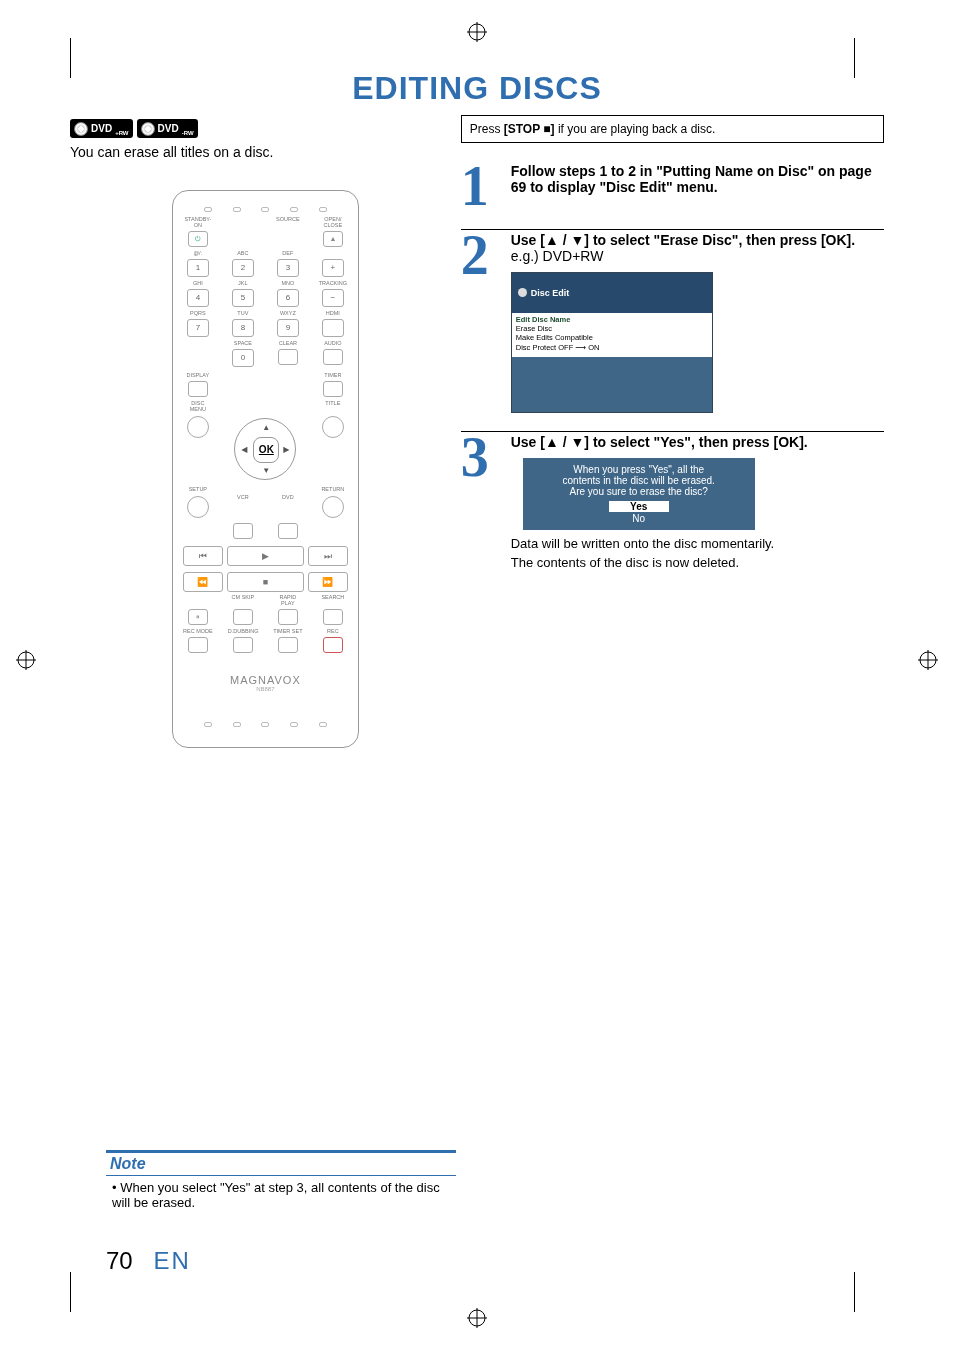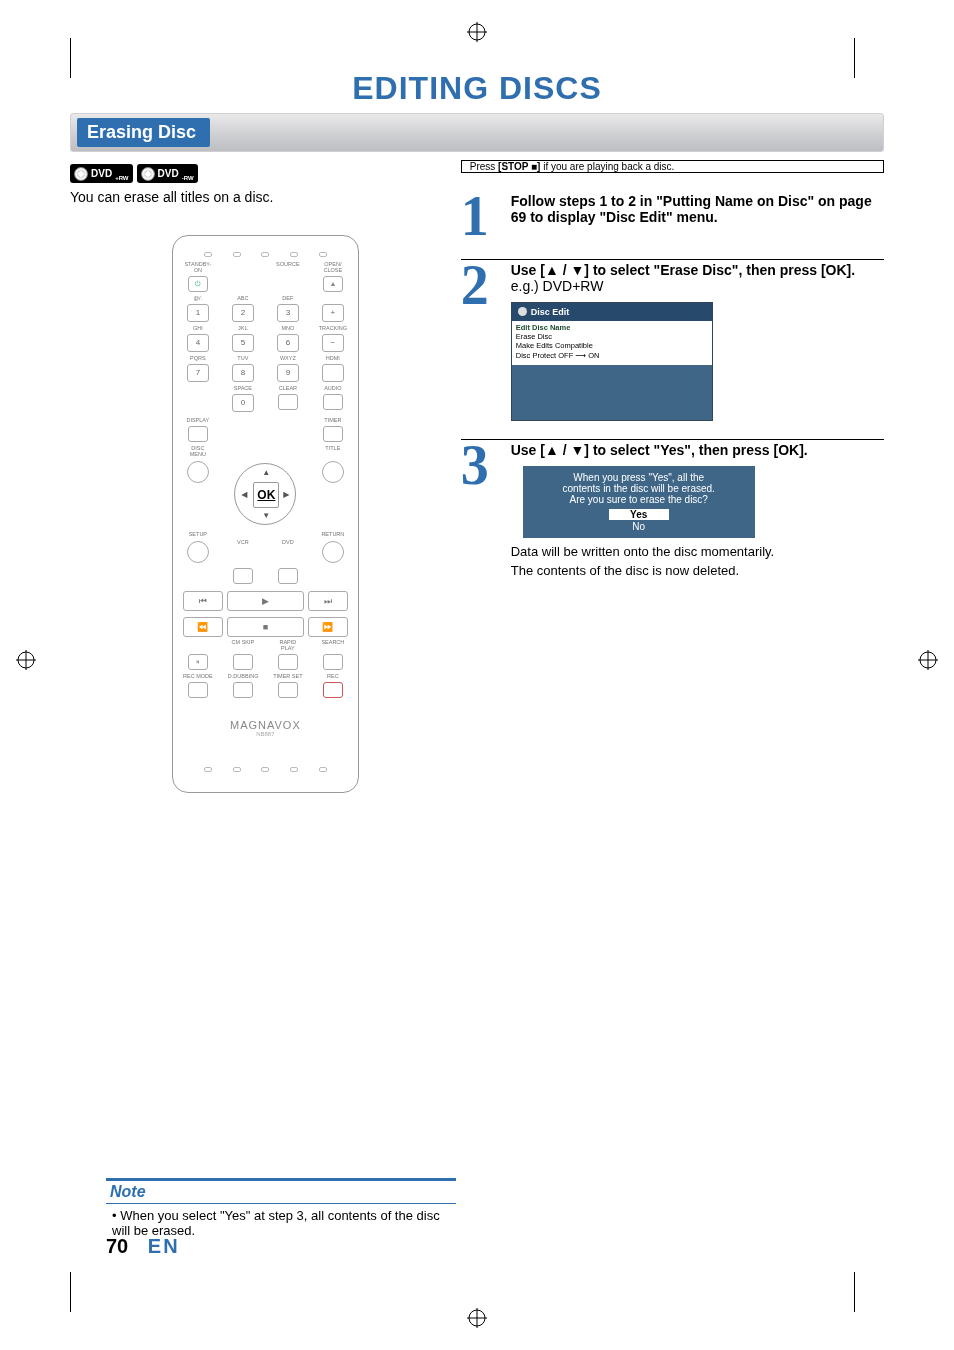--- a/index.html
+++ b/index.html
@@ -139,22 +139,22 @@
     border-radius: 50%;
     margin: 4px auto;
   }
   .navpad .ok {
     position: absolute;
     top: 18px;
     left: 18px;
     width: 24px;
     height: 24px;
     border: 1px solid #999;
-    border-radius: 2px;
-    font-size: 12px;
+    border-radius: 8px;
+    font-size: 10px;
     font-weight: bold;
     line-height: 24px;
     text-align: center;
     text-decoration: underline;
   }
   .navpad .arrow {
     position: absolute;
     font-size: 8px;
     color: #555;
   }
@@ -190,22 +190,22 @@
     height: 18px;
     border: 1px solid #aaa;
     border-radius: 3px;
     font-size: 9px;
     line-height: 18px;
     color: #777;
   }
   
   .callout {
     border: 1px solid #000;
-    padding: 0 8px;
-    font-size: 10px;
+    padding: 6px 8px;
+    font-size: 12px;
   }
   .step {
     display: flex;
     margin-top: 18px;
     gap: 6px;
     border-top: 1px solid #000;
     padding-top: 2px;
   }
   .step:first-of-type {
     border-top: none;
@@ -228,21 +228,21 @@
   .disc-edit-box {
     margin: 8px 0 0 0;
     width: 200px;
     border: 1px solid #345;
     background: #3f6687;
     font-size: 9px;
     color: #fff;
   }
   .disc-edit-title {
     background: #27496b;
-    padding: 4px 6px;
+    padding: 15px 6px;
     font-weight: bold;
     display: flex;
     align-items: center;
     gap: 4px;
   }
   .disc-edit-title .tiny-disc {
     width: 9px;
     height: 9px;
     border-radius: 50%;
     background: #ddd;
@@ -294,41 +294,41 @@
     padding: 8px 14px;
     text-align: center;
     font-weight: bold;
     font-size: 13px;
     width: 210px;
   }
   
   .note-box {
     position: absolute;
     left: 106px;
-    bottom: 108px;
+    bottom: 136px;
     width: 350px;
   }
   .note-head {
     color: #2f6fb0;
     font-style: italic;
     font-weight: bold;
     border-top: 3px solid #2f6fb0;
     border-bottom: 1px solid #2f6fb0;
     padding: 2px 4px;
   }
   .note-body {
     padding: 4px 6px;
     font-size: 13px;
   }
   .page-num {
     position: absolute;
     left: 106px;
-    bottom: 92px;
-    font-size: 20px;
-    font-weight: bold;
+    bottom: 75px;
+    font-size: 24px;
+    font-weight: normal;
   }
   .page-num .en {
     color: #2f6fb0;
     margin-left: 14px;
     letter-spacing: 2px;
   }
   
   .corner {
     position: absolute;
     width: 40px;
@@ -390,23 +390,20 @@
     </div>
   <div class="corner" style="bottom:38px;left:30px">
       <div class="v" style="left:40px;bottom:0"></div>
     </div>
   <div class="corner" style="bottom:38px;right:60px">
       <div class="v" style="left:0;bottom:0"></div>
     </div>
 
   <div class="page-title">EDITING DISCS</div>
 
-  <div class="section-header">
-    <div class="section-header-inner">Erasing Disc</div>
-  </div>
 
   <div class="columns">
 
     <div class="col-left">
       <div class="dvd-badges">
         <span class="dvd-badge">
           <span class="disc"></span>
           <span>DVD</span>
           <span class="subrw">+RW</span>
         </span>

